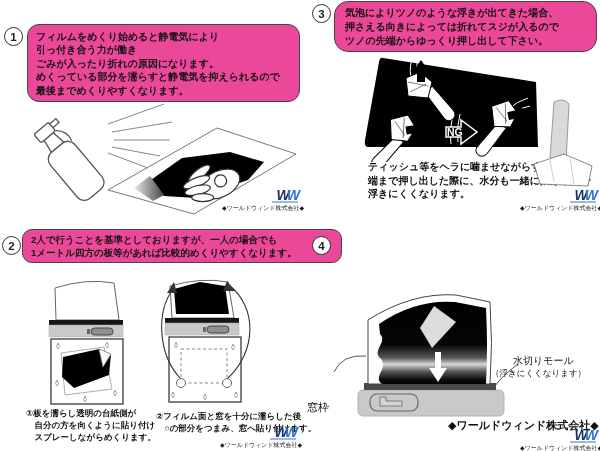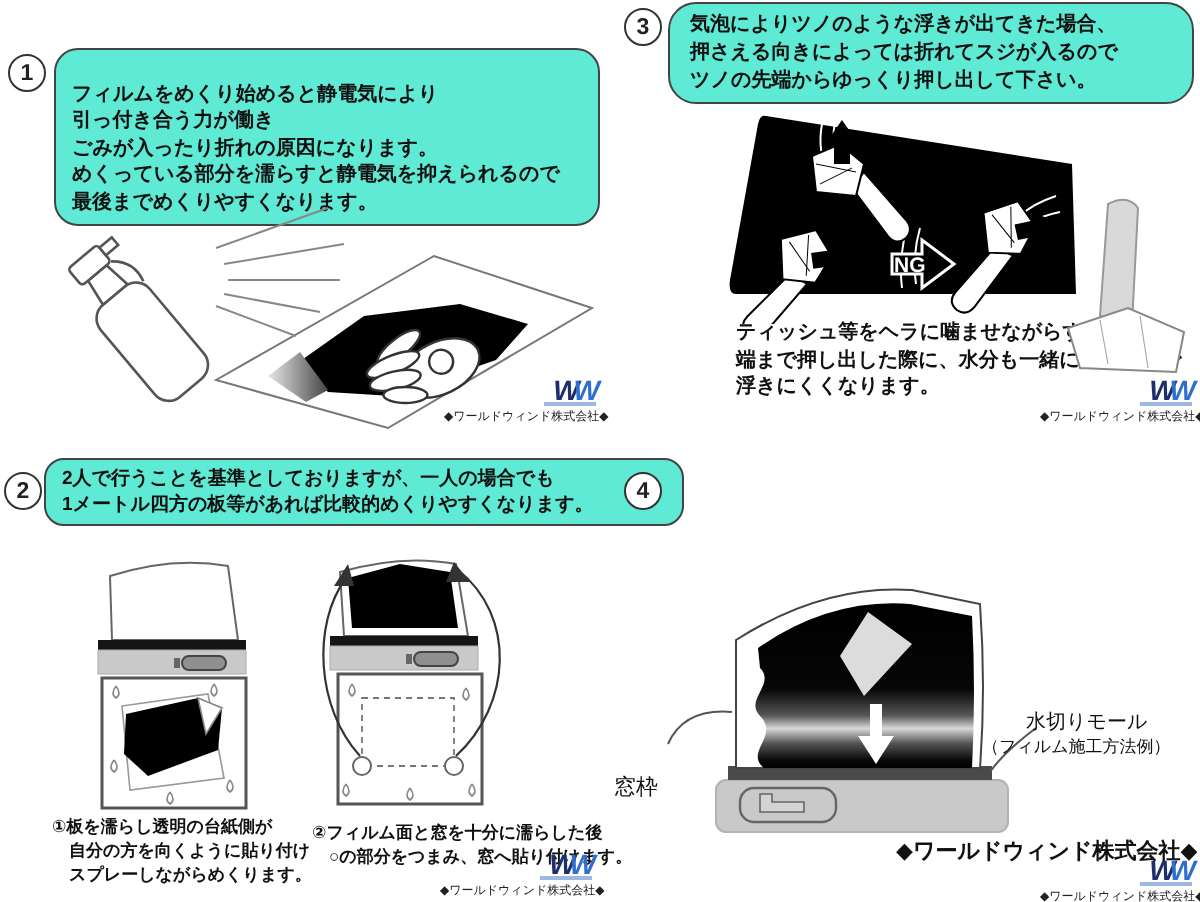--- a/index.html
+++ b/index.html
@@ -4,32 +4,32 @@
 <style>
   html,body{margin:0;padding:0;background:#fff;}
   #page{position:relative;width:600px;height:451px;background:#ffffff;overflow:hidden;
         font-family:"Liberation Sans","DejaVu Sans",sans-serif;color:#1a1a1a;}
   .abs{position:absolute;}
   .ml{white-space:pre-line;}
   #title{left:25px;top:1px;width:285px;text-align:center;font-size:15px;font-weight:600;letter-spacing:1px;color:#222;}
   .step-circle{width:17px;height:17px;border:1.6px solid #333;border-radius:50%;
                display:flex;align-items:center;justify-content:center;
                font-size:11.5px;font-weight:bold;color:#222;background:#fff;}
-  .bubble{border:1.2px solid #444;border-radius:12px;background:#5eead4;
+  .bubble{border:1.2px solid #444;border-radius:12px;background:#ec4899;
           font-weight:bold;color:#111;box-sizing:border-box;}
-  #b1{left:27px;top:24px;width:273px;padding:16px 8px 4px;font-size:10px;line-height:13.4px;border-radius:12px;}
+  #b1{left:27px;top:24px;width:273px;padding:5px 8px 4px;font-size:10px;line-height:13.4px;border-radius:12px;}
   #b2{left:22px;top:229px;width:320px;padding:3px 8px;font-size:9.5px;line-height:13px;border-radius:10px;}
   #b3{left:334px;top:1px;width:263px;padding:4px 10px;font-size:10px;line-height:13.8px;border-radius:14px;}
   #b4{left:334px;top:230px;width:262px;padding:4px 10px;font-size:10px;line-height:14px;border-radius:14px;}
   .caption{font-weight:bold;color:#111;}
   #cap3{left:334px;top:160px;font-size:10px;line-height:13.5px;margin-left:34px;}
   #cap2l{left:26px;top:407px;font-size:8.5px;line-height:12px;}
   #cap2r{left:156px;top:410px;font-size:8.5px;line-height:12px;}
   .small-label{font-weight:normal;color:#111;white-space:nowrap;margin-top:10px;}
-  #lbl-frame{left:307px;top:376px;font-size:11px;}
+  #lbl-frame{left:307px;top:390px;font-size:11px;}
   #lbl-mold{left:513px;top:344px;font-size:10px;}
   #lbl-mold-sub{left:491px;top:358px;font-size:8.5px;}
   #company-bold{left:448px;top:418px;width:150px;text-align:right;font-size:11px;font-weight:bold;white-space:nowrap;color:#111;}
   .logo-block{position:absolute;width:78px;text-align:right;}
   .logo{font-weight:bold;font-style:italic;font-size:14px;line-height:12px;letter-spacing:-3px;padding-right:3px;}
   .lw1{color:#1c2e6e;} .lw2{color:#2f6fd0;}
   .logo-bar{height:1.5px;background:#9db8e2;width:26px;margin:0 2px 0 auto;}
   .logo-co{font-size:6px;color:#222;margin-top:1px;white-space:nowrap;transform-origin:right top;}
   svg{display:block;}
 </style>
@@ -222,21 +222,21 @@
     <polygon points="134,22 156,38 132,64 120,44" fill="#dcdcdc"></polygon>
     <polygon points="135,68 141,68 141,84 147,84 138,98 129,84 135,84" fill="#fff"></polygon>
     <g stroke="#555" stroke-width="1" fill="none">
       <path d="M34,88 Q42,70 66,72"></path>
       <path d="M218,80 Q202,92 195,102"></path>
     </g>
   </svg>
 
   <div id="lbl-frame" class="abs small-label">窓枠</div>
   <div id="lbl-mold" class="abs small-label">水切りモール</div>
-  <div id="lbl-mold-sub" class="abs small-label">（フィルム施工方法例）</div>
+  <div id="lbl-mold-sub" class="abs small-label">（浮きにくくなります）</div>
 
   <div id="company-bold" class="abs">◆ワールドウィンド株式会社◆</div>
   <div class="logo-block" style="left:520px;top:429px;">
     <div class="logo"><span class="lw1">W</span><span class="lw2">W</span></div>
     <div class="logo-bar"></div>
     <div class="logo-co">◆ワールドウィンド株式会社◆</div>
   </div>
 
 </div>
 

